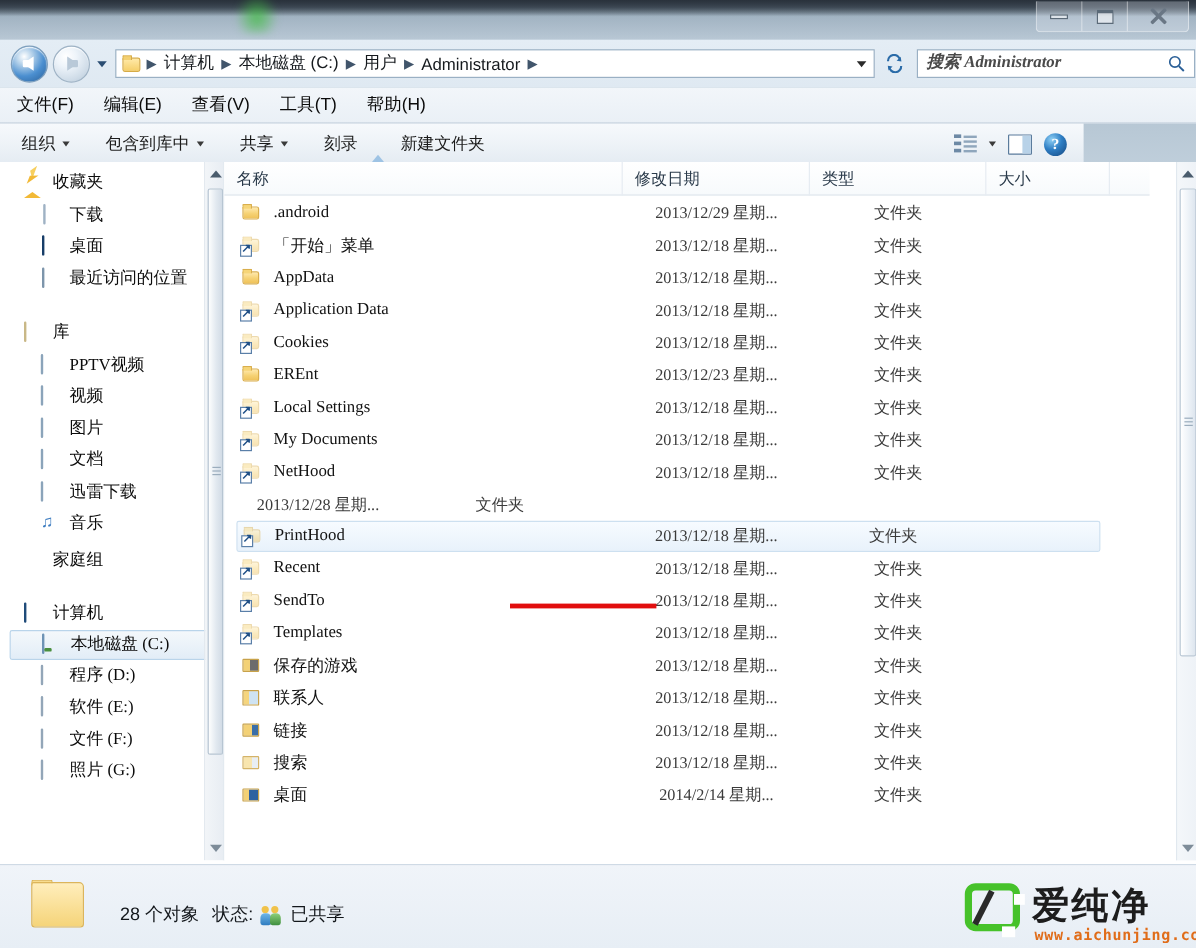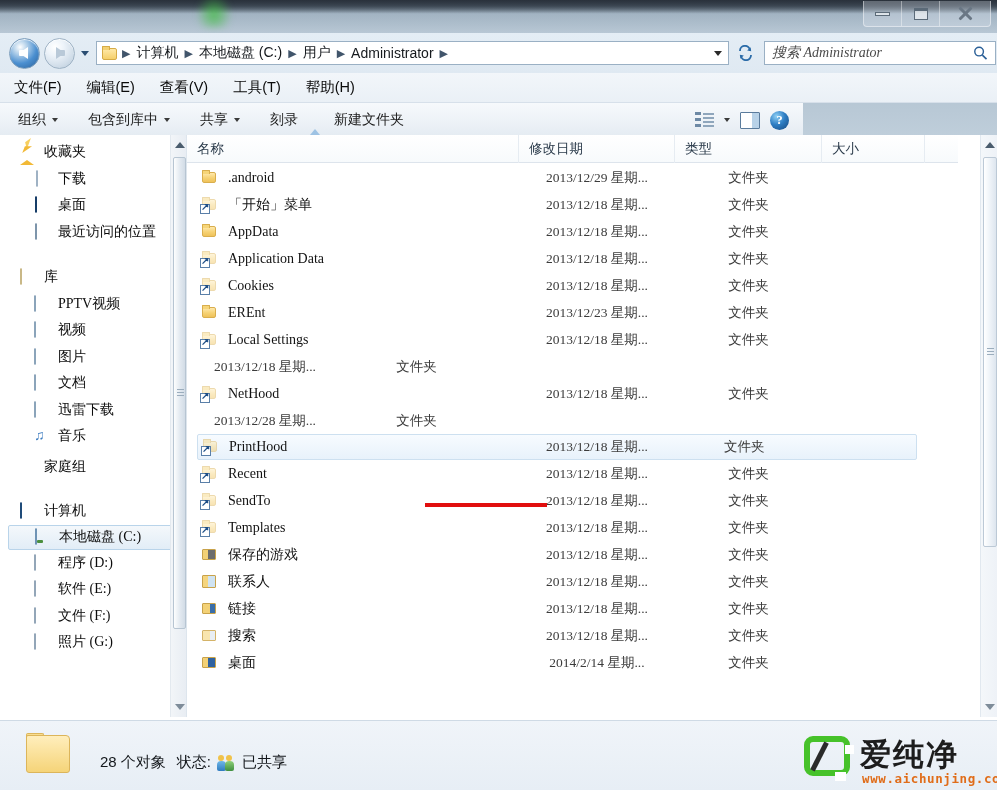--- a/index.html
+++ b/index.html
@@ -115,37 +115,38 @@
   .refreshbtn { width: 26px; height: 24px; display: flex; align-items: center; justify-content: center;
                 margin-left: 3px; color: #2a5f97; font-size: 15px; }
   .searchbox {
     width: 232px; height: 24px; margin-left: 6px; background: #ffffff; border: 1px solid #9ab0c4;
     display: flex; align-items: center; padding: 0 4px 0 7px; position: relative;
   }
   .searchbox input {
     border: none; outline: none; width: 196px; height: 20px;
     font-family: "Liberation Serif", serif; font-style: italic; font-size: 14px; color: #3c3c3c;
     background: transparent;
+    font-weight: bold;
   }
   .searchbox input::placeholder { color: #4a4a4a; opacity: 1; }
   .mag { position: absolute; right: 7px; top: 3px; width: 15px; height: 16px; }
 
   
   .menubar {
     position: absolute; left: 0; top: 73px; width: 997px; height: 30px;
     background: linear-gradient(180deg,#f2f6fa,#eaf0f6);
     display: flex; align-items: center; padding-left: 14px;
     font-size: 14.5px; color: #0b0b0b;
     border-bottom: 1px solid #d7e0ea;
   }
   .menuitem { padding: 3px 13px 3px 0; margin-right: 12px; }
 
   
   .toolbar {
-    position: absolute; left: 0; top: 103px; width: 803px; height: 35px;
+    position: absolute; left: 0; top: 103px; width: 903px; height: 35px;
     background: linear-gradient(180deg,#f6f9fc 0%, #edf2f7 55%, #e4ebf2 100%);
     display: flex; align-items: center; padding-left: 18px;
     border-bottom: 1px solid #c3d2e0;
     font-size: 14px; color: #1b1b1b;
   }
   .tbitem { display: flex; align-items: center; margin-right: 30px; }
   .tbitem .lbl { margin-right: 6px; }
   .tb-right { position: absolute; right: 14px; display: flex; align-items: center; gap: 10px; }
   .viewicon { width: 19px; height: 16px; position: relative; }
   .viewicon i { position: absolute; left: 0; width: 6px; height: 3px; background: #6d89a5; display: block; }
@@ -635,20 +636,27 @@
                 <span class="fold"></span>
                 <span class="shortcut"></span>
               </span>
               <span>Local Settings</span>
             </span>
             <span class="cdate">2013/12/18 星期...</span>
             <span class="ctype">文件夹</span>
             <span class="csize"></span>
           </div>
           <div class="frow">
+            <span class="cname">
+              <span class="fico dim">
+                <span class="fold"></span>
+                <span class="shortcut"></span>
+              </span>
+              <span>My Documents</span>
+            </span>
             <span class="cdate">2013/12/18 星期...</span>
             <span class="ctype">文件夹</span>
             <span class="csize"></span>
           </div>
           <div class="frow">
             <span class="cname">
               <span class="fico dim">
                 <span class="fold"></span>
                 <span class="shortcut"></span>
               </span>

